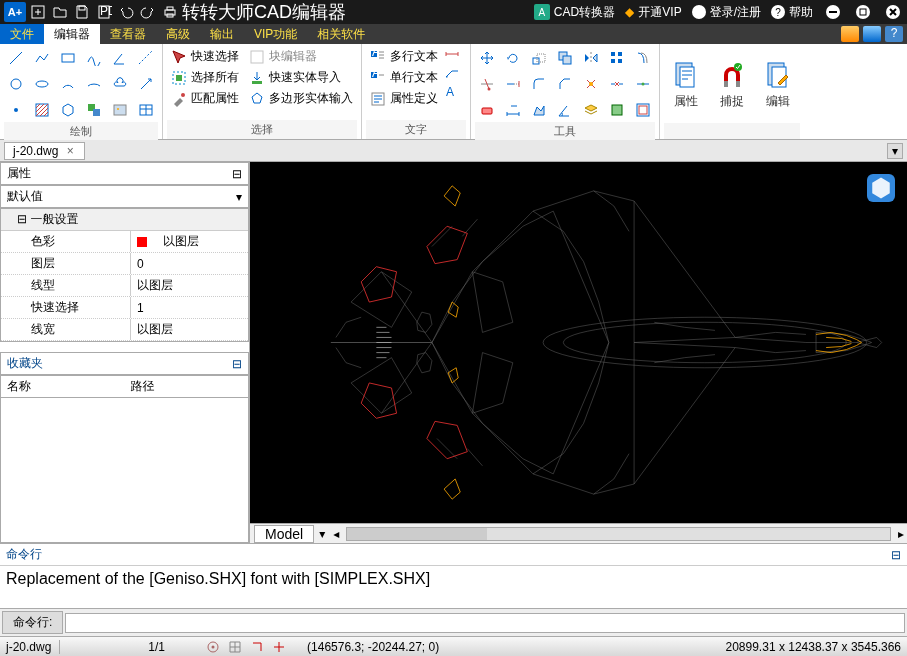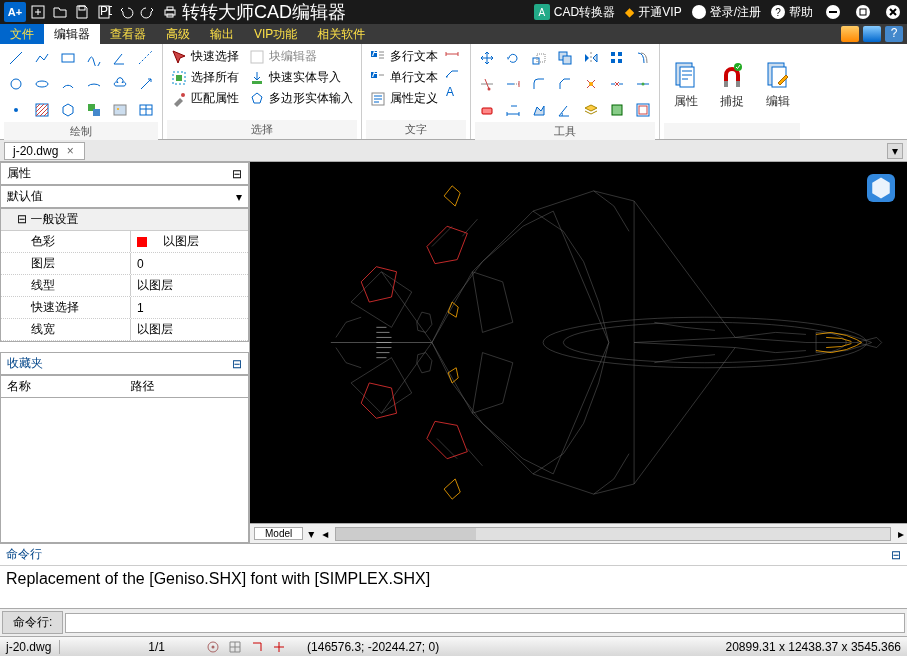--- a/index.html
+++ b/index.html
@@ -50,21 +50,21 @@
 .red-sq{width:10px;height:10px;background:red;display:inline-block}
 .fav-header{background:#fff;border:1px solid #aaa;padding:2px 6px;color:#004488;font-size:12px;display:flex;align-items:center;margin-top:10px}
 .fav-cols{display:flex;border:1px solid #aaa;background:#fff}
 .fav-cols div{flex:1;padding:2px 6px;font-size:12px}
 .fav-body{flex:1;background:#fff;border:1px solid #aaa;border-top:none}
 .canvas-area{flex:1;display:flex;flex-direction:column;background:#fff;min-width:0}
 .canvas{flex:1;background:#000;position:relative;overflow:hidden}
 .canvas svg{width:100%;height:100%}
 .floaty{position:absolute;right:12px;top:12px;width:28px;height:28px;background:#3388dd;border-radius:6px;cursor:pointer;display:flex;align-items:center;justify-content:center}
 .model-row{height:20px;display:flex;align-items:center;background:#f0f0f0;border-top:1px solid #aaa}
-.model-tab{border:1px solid #aaa;background:#fff;padding:0 10px;font-size:10px;cursor:pointer;margin-left:4px}
+.model-tab{border:1px solid #aaa;background:#fff;padding:0 10px;font-size:14px;cursor:pointer;margin-left:4px}
 .hscroll{flex:1;margin:0 4px;height:14px;background:#e0e0e0;border:1px solid #aaa;position:relative}
 .hscroll-thumb{position:absolute;left:0;width:140px;height:100%;background:#ccc}
 .cmdpanel{border-top:1px solid #aaa;background:#fff}
 .cmd-head{padding:2px 6px;color:#004488;border-bottom:1px solid #ccc;display:flex;align-items:center}
 .cmd-body{padding:4px 6px;height:42px;font-size:16px}
 .cmd-input-row{display:flex;align-items:center;background:#eee;border-top:1px solid #aaa;padding:2px}
 .cmd-label{background:#ddd;padding:2px 10px;border:1px solid #aaa;font-size:12px}
 .cmd-input{flex:1;border:1px solid #aaa;padding:2px 6px;font-size:12px;background:#fff;margin-left:2px}
 .statusbar{height:20px;background:linear-gradient(#f8f8f8,#d8d8d8);border-top:1px solid #aaa;display:flex;align-items:center;padding:0 6px;font-size:11px}
 .status-sep{width:1px;height:14px;background:#aaa;margin:0 8px}

